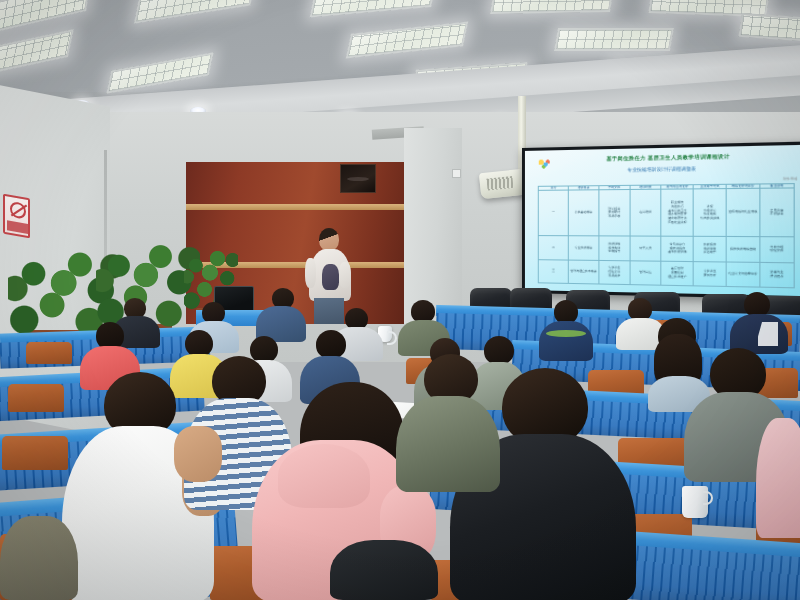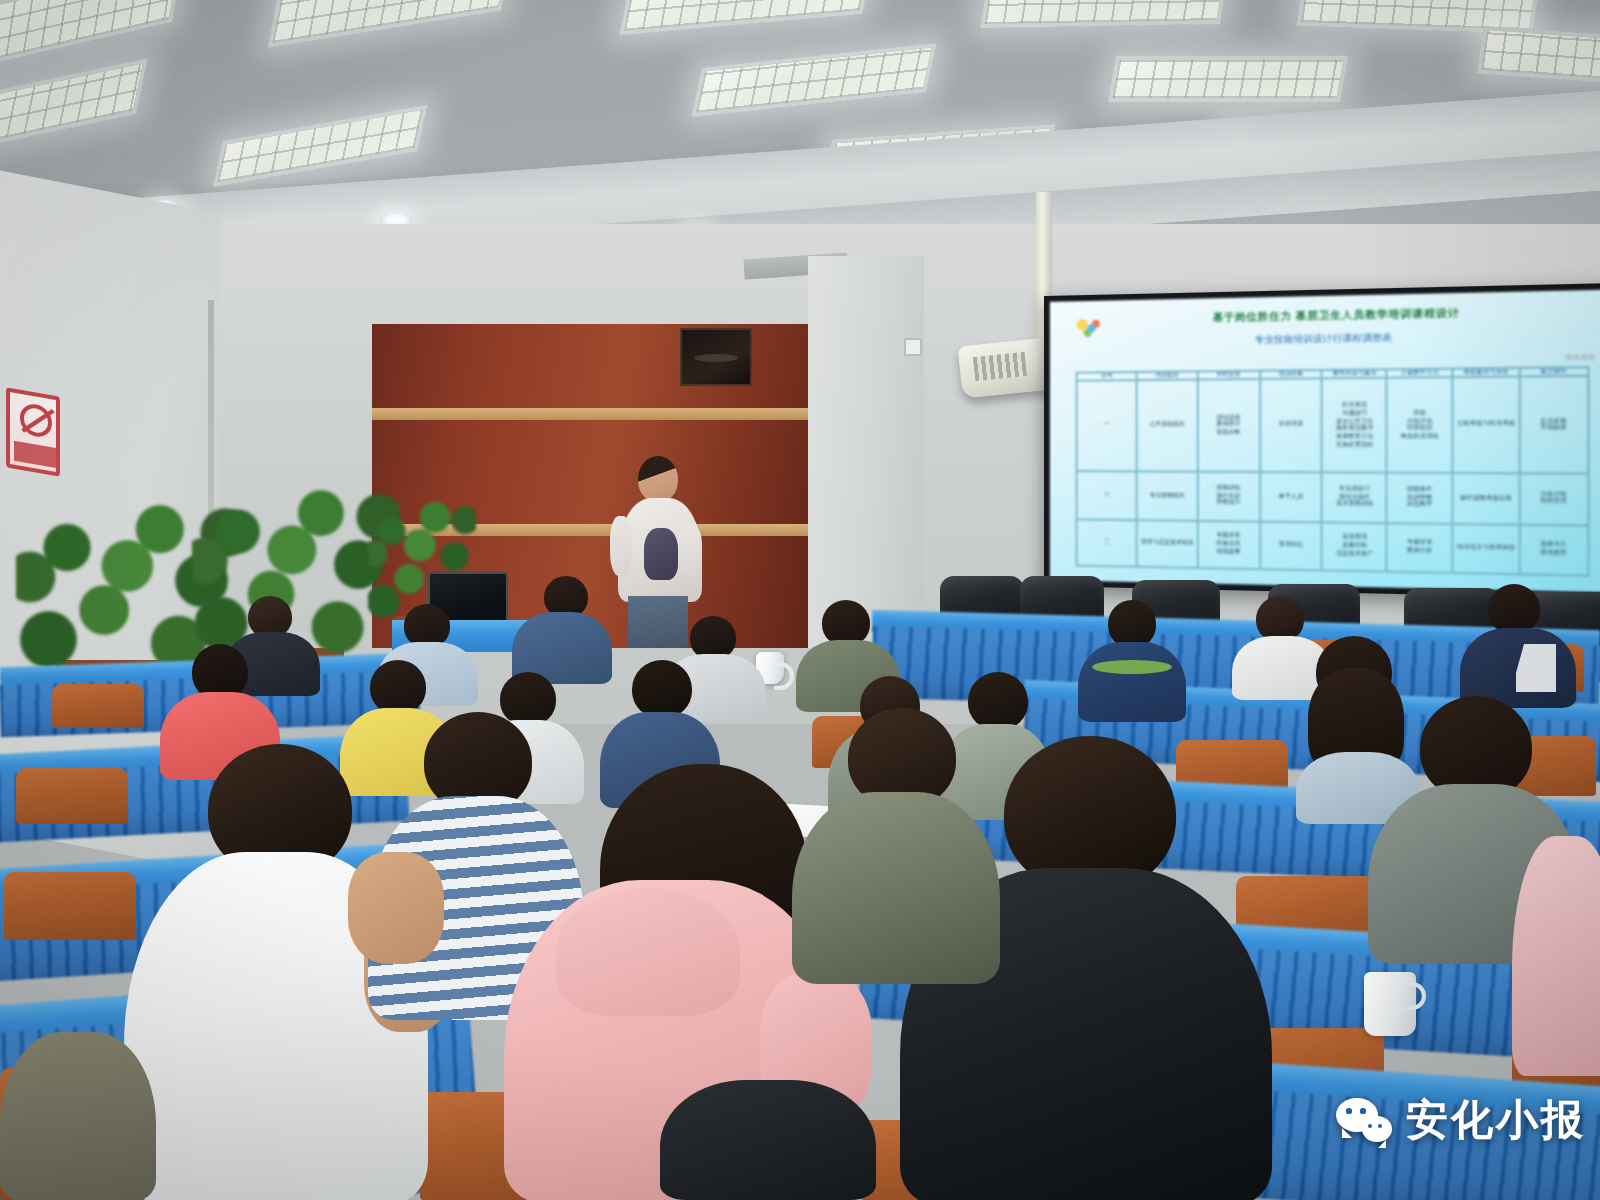--- a/index.html
+++ b/index.html
@@ -612,28 +612,15 @@
     <div class="body" style="left:0px;top:0;width:54px;height:120px;background:linear-gradient(160deg,#f3cdd0,#dca7ac);"></div>
   </div>
 
   <div class="person" style="left:0px;top:516px;width:80px;height:84px;">
     <div class="body" style="left:0px;top:0;width:78px;height:84px;background:linear-gradient(160deg,#8d8a74,#6a6858);"></div>
   </div>
   <div class="person" style="left:330px;top:540px;width:110px;height:60px;">
     <div class="body" style="left:0px;top:0;width:108px;height:60px;background:linear-gradient(160deg,#2b2f33,#16191c);"></div>
   </div>
 
-  <div class="watermark">
-    <div class="wx-logo">
-      <div class="wx-b1">
-        <div class="wx-dot" style="left:5px;top:5px;"></div>
-        <div class="wx-dot" style="left:12px;top:5px;"></div>
-      </div>
-      <div class="wx-b2">
-        <div class="wx-dot" style="left:3px;top:4px;width:2px;height:2px;"></div>
-        <div class="wx-dot" style="left:8px;top:4px;width:2px;height:2px;"></div>
-      </div>
-    </div>
-    <div class="wm-text">安化小报</div>
-  </div>
 
   <div class="vignette"></div>
 </div>
 
 </body></html>

